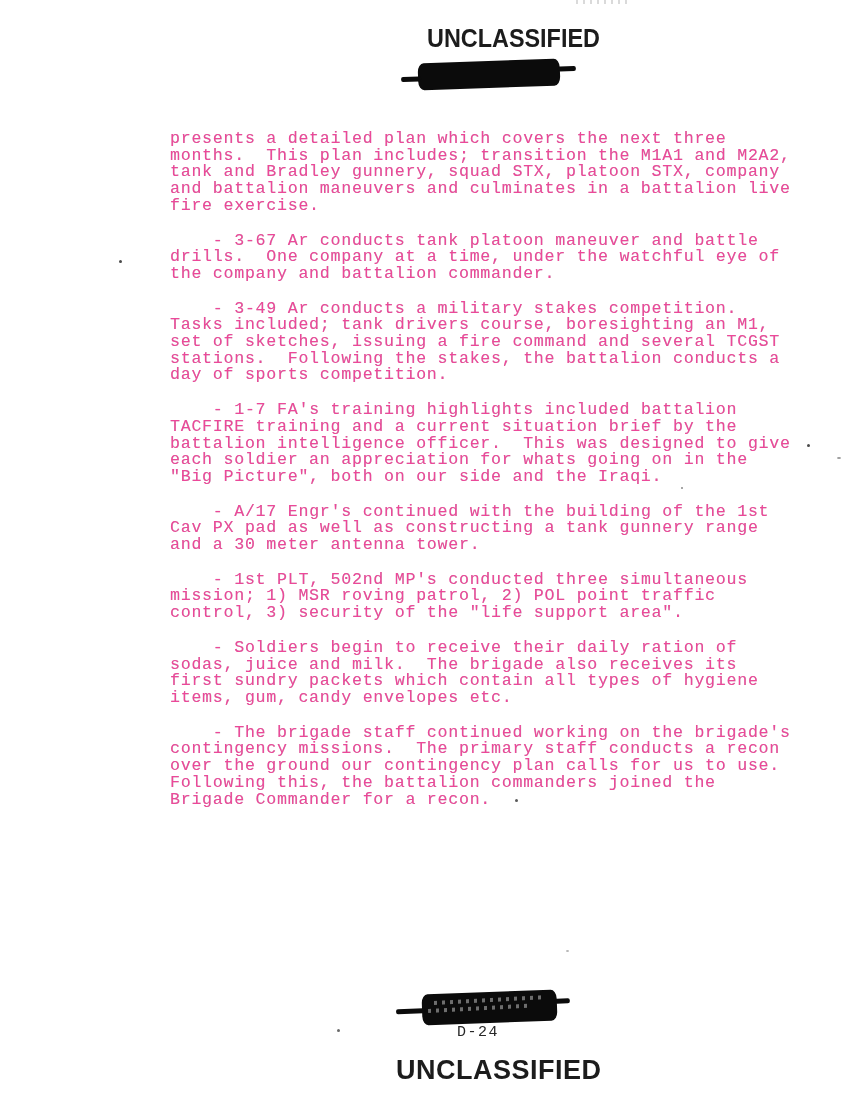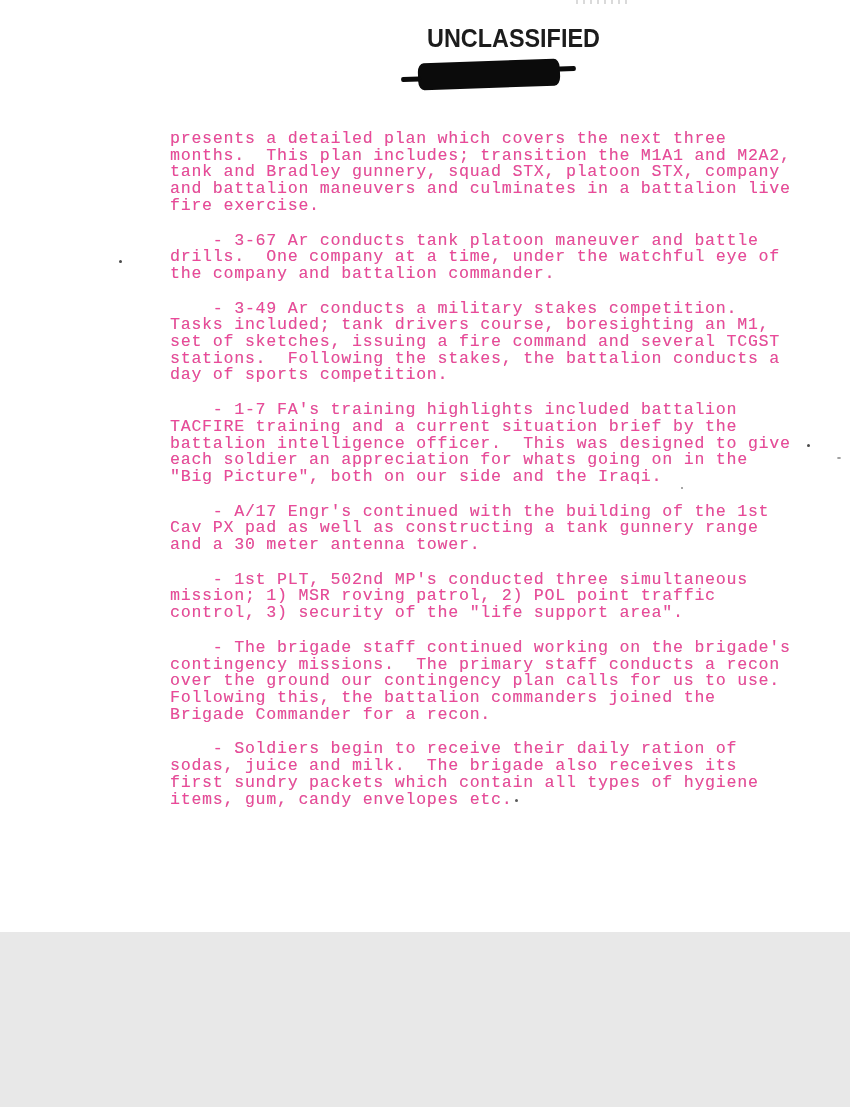--- a/index.html
+++ b/index.html
@@ -1,18 +1,18 @@
 <!DOCTYPE html>
 <html><head>
 <meta charset="utf-8">
 <style>
   html,body{margin:0;padding:0;background:#e8e8e8;}
   .page{
     position:relative;
-    width:850px;height:932px;
+    width:850px;height:1107px;
     margin:0 auto;
     background:#ffffff;
     overflow:hidden;
     font-family:"Liberation Mono","DejaVu Sans Mono",monospace;
   }
   
   .banner{
     position:absolute;
     font-family:"Liberation Sans","DejaVu Sans",sans-serif;
     font-weight:bold;
@@ -126,29 +126,29 @@
 TACFIRE training and a current situation brief by the
 battalion intelligence officer.  This was designed to give
 each soldier an appreciation for whats going on in the
 "Big Picture", both on our side and the Iraqi.</p>
     <p>    - A/17 Engr's continued with the building of the 1st
 Cav PX pad as well as constructing a tank gunnery range
 and a 30 meter antenna tower.</p>
     <p>    - 1st PLT, 502nd MP's conducted three simultaneous
 mission; 1) MSR roving patrol, 2) POL point traffic
 control, 3) security of the "life support area".</p>
+    <p>    - Soldiers begin to receive their daily ration of
+sodas, juice and milk.  The brigade also receives its
+first sundry packets which contain all types of hygiene
+items, gum, candy envelopes etc.</p>
     <p>    - The brigade staff continued working on the brigade's
 contingency missions.  The primary staff conducts a recon
 over the ground our contingency plan calls for us to use.
 Following this, the battalion commanders joined the
 Brigade Commander for a recon.</p>
-    <p>    - Soldiers begin to receive their daily ration of
-sodas, juice and milk.  The brigade also receives its
-first sundry packets which contain all types of hygiene
-items, gum, candy envelopes etc.</p>
   </div>
 
   <div class="redaction bottom-bar">
     <div class="redaction-ghost"></div>
     <div class="redaction-ghost row2"></div>
   </div>
 
   <div class="page-number">D-24</div>
 
   <div class="banner bottom">UNCLASSIFIED</div>

